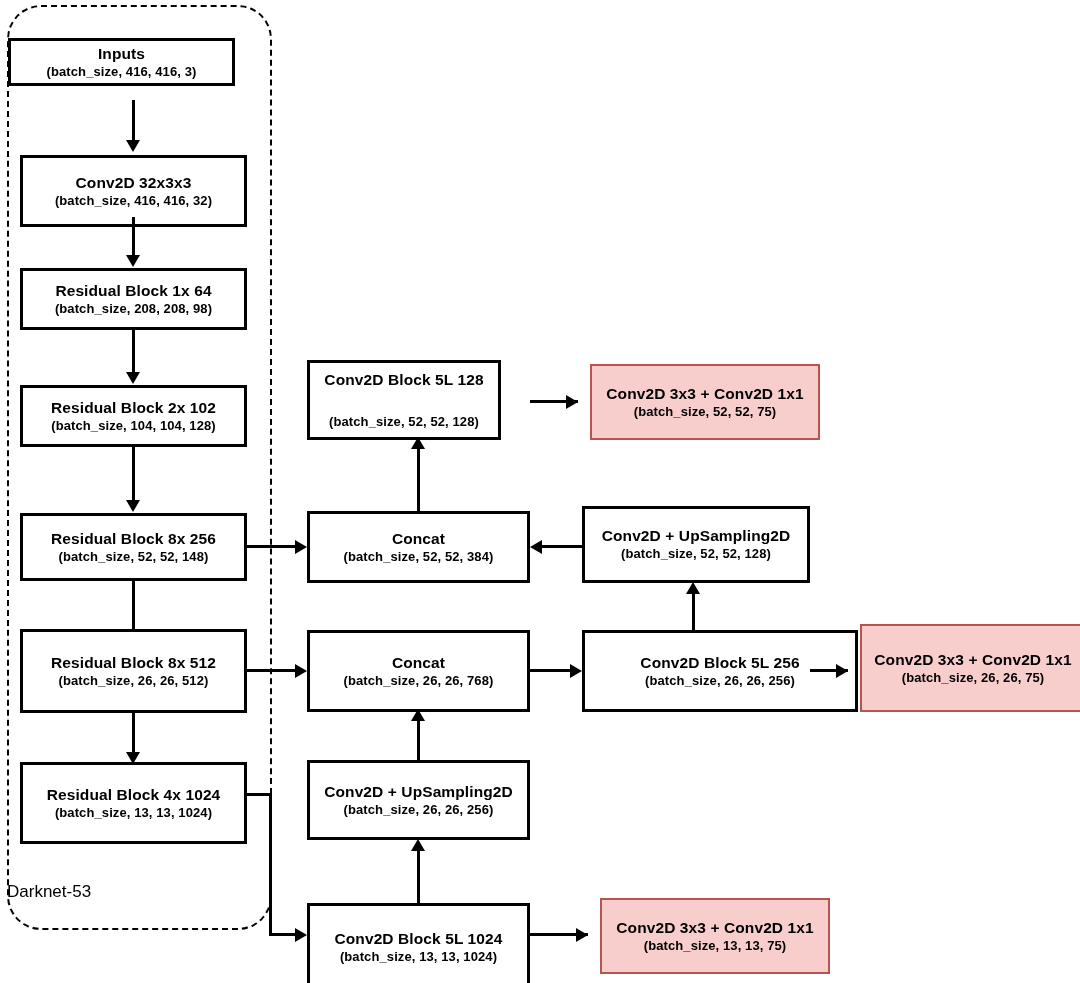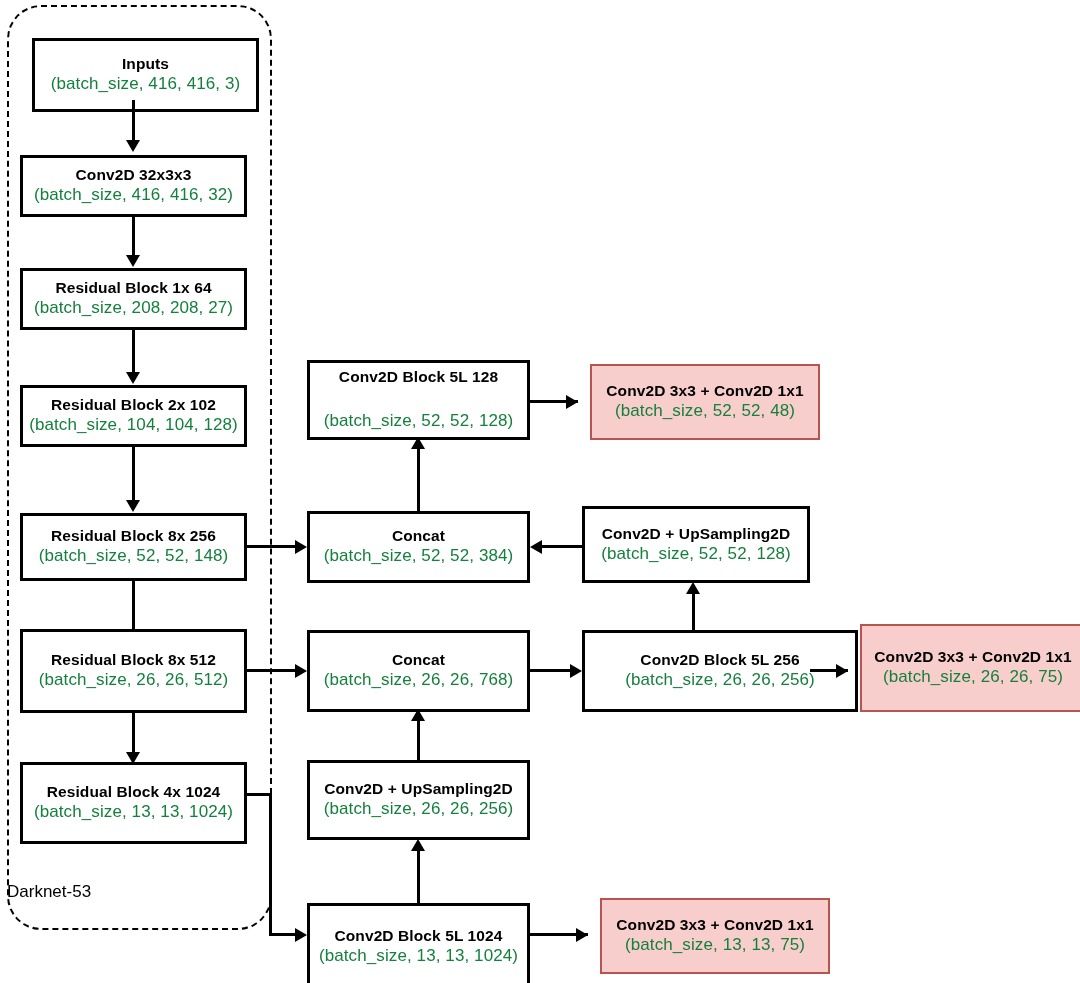--- a/index.html
+++ b/index.html
@@ -46,23 +46,23 @@
     padding: 2px 4px;
   }
   .node .t1 {
     font-size: 15.5px;
     font-weight: bold;
     color: #000000;
     white-space: nowrap;
     letter-spacing: 0.1px;
   }
   .node .t2 {
-    font-size: 17px;
-    font-weight: 400;
-    color: #15803d;
+    font-size: 13px;
+    font-weight: 700;
+    color: #000000;
     white-space: nowrap;
     letter-spacing: 0.1px;
   }
   .node.pink {
     background: #f8cecc;
     border: 2.5px solid #b85450;
     margin-left: 12px;
   }
   
   .conn {
@@ -98,39 +98,39 @@
   }
 </style>
 </head>
 <body>
 
 <div id="canvas">
 
   <div class="group-dashed" style="left:7px; top:5px; width:265px; height:925px;"></div>
   <div class="group-label" style="left:7px; top:882px; width:258px;">Darknet-53</div>
 
-  <div class="node" style="left:32px; top:38px; width:227px; height:74px;">
+  <div class="node" style="left:8px; top:38px; width:227px; height:48px;">
     <div class="t1">Inputs</div>
     <div class="t2">(batch_size, 416, 416, 3)</div>
   </div>
 
   <div class="conn vline" style="left:132px; top:100px; width:3px; height:44px;"></div>
   <div class="arrow arrow-down" style="left:126px; top:140px;"></div>
 
-  <div class="node" style="left:20px; top:155px; width:227px; height:62px;">
+  <div class="node" style="left:20px; top:155px; width:227px; height:72px;">
     <div class="t1">Conv2D 32x3x3</div>
     <div class="t2">(batch_size, 416, 416, 32)</div>
   </div>
 
   <div class="conn vline" style="left:132px; top:217px; width:3px; height:42px;"></div>
   <div class="arrow arrow-down" style="left:126px; top:255px;"></div>
 
   <div class="node" style="left:20px; top:268px; width:227px; height:62px;">
     <div class="t1">Residual Block 1x  64</div>
-    <div class="t2">(batch_size, 208, 208, 27)</div>
+    <div class="t2">(batch_size, 208, 208, 98)</div>
   </div>
 
   <div class="conn vline" style="left:132px; top:330px; width:3px; height:46px;"></div>
   <div class="arrow arrow-down" style="left:126px; top:372px;"></div>
 
   <div class="node" style="left:20px; top:385px; width:227px; height:62px;">
     <div class="t1">Residual Block 2x  102</div>
     <div class="t2">(batch_size, 104, 104, 128)</div>
   </div>
 
@@ -162,21 +162,21 @@
   <div class="arrow arrow-right" style="left:295px; top:540px;"></div>
 
   <div class="conn hline" style="left:247px; top:669px; width:50px; height:3px;"></div>
   <div class="arrow arrow-right" style="left:295px; top:664px;"></div>
 
   <div class="conn hline" style="left:247px; top:793px; width:25px; height:3px;"></div>
   <div class="conn vline" style="left:269px; top:793px; width:3px; height:143px;"></div>
   <div class="conn hline" style="left:269px; top:933px; width:28px; height:3px;"></div>
   <div class="arrow arrow-right" style="left:295px; top:928px;"></div>
 
-  <div class="node" style="left:307px; top:360px; width:223px; height:80px;gap:24px;">
+  <div class="node" style="left:307px; top:360px; width:194px; height:80px;gap:24px;">
     <div class="t1">Conv2D Block 5L  128</div>
     <div class="t2">(batch_size, 52, 52, 128)</div>
   </div>
 
   <div class="conn vline" style="left:417px; top:443px; width:3px; height:68px;"></div>
   <div class="arrow arrow-up" style="left:411px; top:437px;"></div>
 
   <div class="node" style="left:307px; top:511px; width:223px; height:72px;">
     <div class="t1">Concat</div>
     <div class="t2">(batch_size, 52, 52, 384)</div>
@@ -217,21 +217,21 @@
   <div class="node" style="left:582px; top:630px; width:276px; height:82px;">
     <div class="t1">Conv2D Block 5L  256</div>
     <div class="t2">(batch_size, 26, 26, 256)</div>
   </div>
 
   <div class="conn hline" style="left:530px; top:669px; width:48px; height:3px;"></div>
   <div class="arrow arrow-right" style="left:570px; top:664px;"></div>
 
   <div class="node pink" style="left:578px; top:364px; width:230px; height:76px;">
     <div class="t1">Conv2D 3x3 + Conv2D 1x1</div>
-    <div class="t2">(batch_size, 52, 52, 48)</div>
+    <div class="t2">(batch_size, 52, 52, 75)</div>
   </div>
   <div class="conn hline" style="left:530px; top:400px; width:48px; height:3px;"></div>
   <div class="arrow arrow-right" style="left:566px; top:395px;"></div>
 
   <div class="node pink" style="left:848px; top:624px; width:226px; height:88px;">
     <div class="t1">Conv2D 3x3 + Conv2D 1x1</div>
     <div class="t2">(batch_size, 26, 26, 75)</div>
   </div>
   <div class="conn hline" style="left:810px; top:669px; width:38px; height:3px;"></div>
   <div class="arrow arrow-right" style="left:836px; top:664px;"></div>

